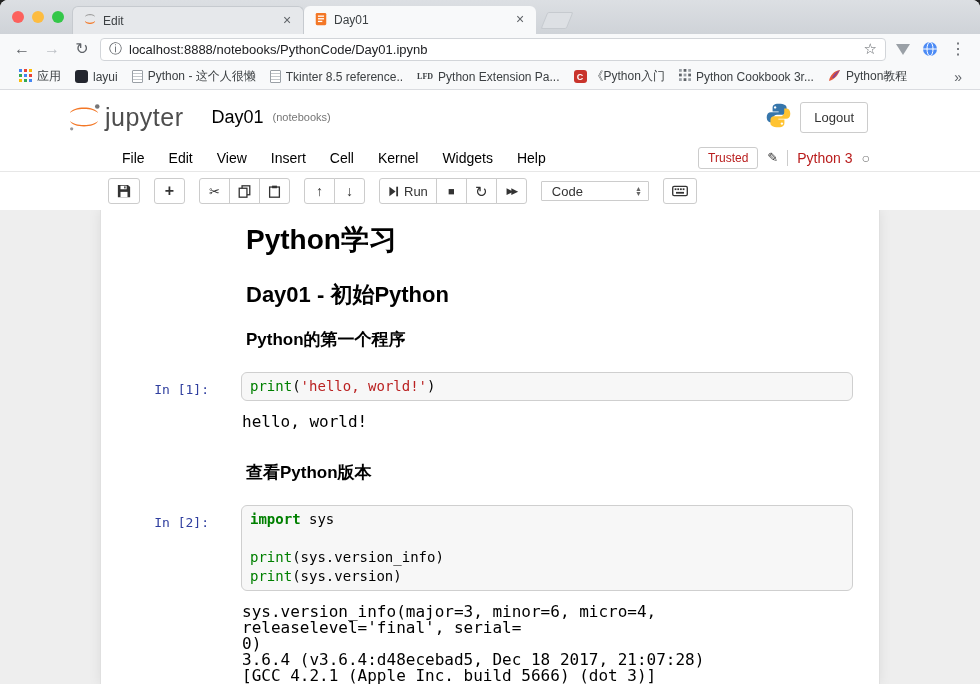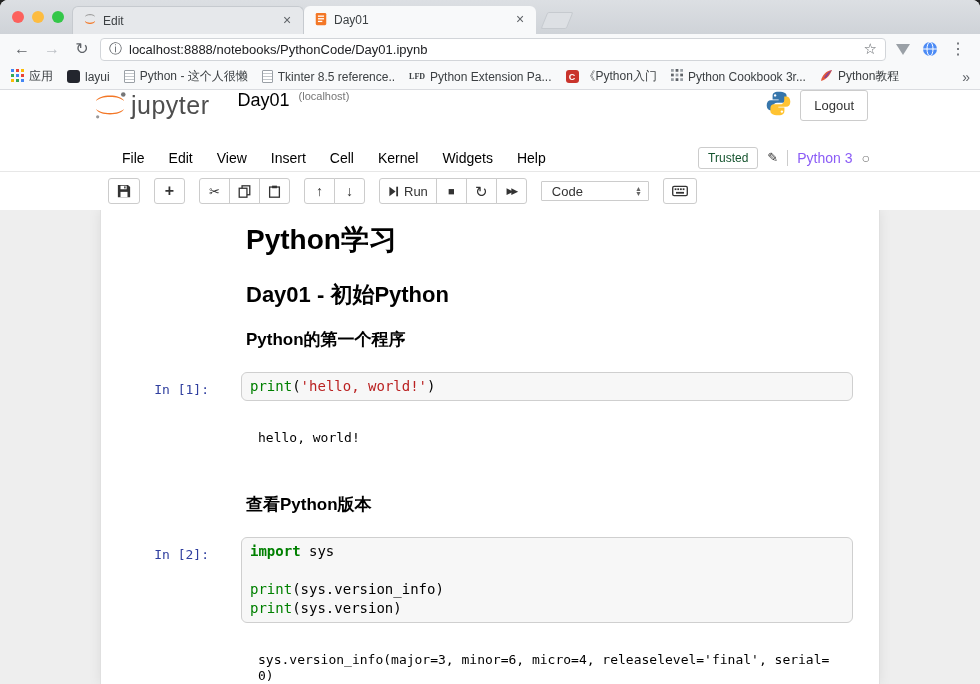--- a/index.html
+++ b/index.html
@@ -23,45 +23,45 @@
   .navbar { flex: 0 0 30px; background: #F8F9FA; display: flex; align-items: center; gap: 6px; padding: 0 10px; }
   .nav-icon { width: 24px; text-align: center; font-size: 16px; color: #5F6368; line-height: 24px; }
   .nav-icon.disabled { color: #BDC1C6; }
   .omnibox { flex: 1; height: 23px; background: #fff; border: 1px solid #D2D5D9; border-radius: 4px; display: flex; align-items: center; gap: 7px; padding: 0 8px; }
   .info-icon { color: #5F6368; font-size: 13px; }
   .url-text { flex: 1; font-size: 13px; color: #202124; white-space: nowrap; overflow: hidden; }
   .star-icon { color: #5F6368; font-size: 15px; }
   .tri-icon { width: 0; height: 0; border-left: 7px solid transparent; border-right: 7px solid transparent; border-top: 11px solid #9AA0A6; margin: 0 4px; }
   .globe-icon { margin: 0 2px; display: flex; }
 
-  .bookmarksbar { flex: 0 0 26px; background: #F8F9FA; border-bottom: 1px solid #DADCE0; display: flex; align-items: center; padding: 0 4px; }
+  .bookmarksbar { flex: 0 0 26px; background: #F8F9FA; border-bottom: 1px solid #DADCE0; display: flex; align-items: center; padding: 0 12px; }
   .bookmark { display: flex; align-items: center; gap: 5px; padding: 0 7px; height: 100%; font-size: 12px; color: #3C4043; white-space: nowrap; }
   .bm-sq { width: 13px; height: 13px; border-radius: 3px; display: flex; align-items: center; justify-content: center; color: #fff; font-size: 9px; font-weight: bold; }
   .bm-sq.layui { background: #23262E; }
   .bm-sq.red { background: #C9342C; }
   .bm-page { width: 11px; height: 13px; border: 1px solid #9AA0A6; border-radius: 1px; background: repeating-linear-gradient(#fff 0 2px, #C3C7CB 2px 3px); }
   .bm-lfd { font-size: 8px; font-weight: bold; color: #3C4043; font-family: "Liberation Serif", serif; }
   .bm-overflow { margin-left: auto; color: #5F6368; font-size: 14px; padding: 0 6px; }
 
   
-  .jp-header { flex: 0 0 54px; background: #fff; display: flex; align-items: flex-start; padding: 0 112px 0 92px; }
+  .jp-header { flex: 0 0 54px; background: #fff; display: flex; align-items: center; padding: 0 112px 0 66px; }
   .jp-logo { display: flex; align-items: center; }
   .jp-logo-text { font-size: 25px; color: #4E4E4E; letter-spacing: .5px; margin-left: 3px; }
   .jp-title { font-size: 18px; color: #000; margin-left: 28px; }
   .jp-autosave { font-size: 11px; color: #767676; margin-left: 9px; }
   .jp-header-right { margin-left: auto; display: flex; align-items: center; gap: 8px; }
   .logout-btn { background: #fff; border: 1px solid #CCC; border-radius: 3px; padding: 7px 13px; font-size: 13px; color: #333; font-family: inherit; }
 
   .jp-menubar { flex: 0 0 28px; background: #fff; border-bottom: 1px solid #E7E7E7; display: flex; align-items: center; padding: 0 110px 0 110px; }
   .menu-item { font-size: 14px; color: #000; padding: 4px 12px; }
   .menubar-right { margin-left: auto; display: flex; align-items: center; gap: 9px; }
-  .trusted-btn { font-size: 12px; color: #14532d; background: #fff; border: 1px solid #CCC; border-radius: 3px; padding: 3px 9px; font-family: inherit; }
+  .trusted-btn { font-size: 12px; color: #b91c1c; background: #fff; border: 1px solid #CCC; border-radius: 3px; padding: 3px 9px; font-family: inherit; }
   .pencil-icon { font-size: 13px; color: #333; }
   .kernel-divider { width: 1px; height: 16px; background: #CCC; }
-  .kernel-name { font-size: 14px; color: #8b5cf6; text-align: right; }
+  .kernel-name { font-size: 14px; color: #b91c1c; text-align: right; }
   .kernel-indicator { font-size: 14px; color: #757575; }
 
   .jp-toolbar { flex: 0 0 38px; background: #fff; display: flex; align-items: center; gap: 14px; padding-left: 108px; }
   .btn-group { display: flex; }
   .tb-btn { height: 26px; min-width: 31px; background: #fff; border: 1px solid #CCC; display: flex; align-items: center; justify-content: center; gap: 5px; padding: 0 8px; font-size: 13px; color: #333; font-family: inherit; }
   .btn-group .tb-btn + .tb-btn { margin-left: -1px; }
   .btn-group .tb-btn:first-child { border-radius: 3px 0 0 3px; }
   .btn-group .tb-btn:last-child { border-radius: 0 3px 3px 0; }
   .btn-group .tb-btn:only-child { border-radius: 3px; }
   .glyph { font-size: 13px; line-height: 1; }
@@ -85,21 +85,21 @@
   .md-body h1 { font-size: 28px; line-height: 32px; margin: 4px 0 8px; font-weight: bold; }
   .md-body h2 { font-size: 22px; line-height: 26px; margin: 6px 0 6px; font-weight: bold; }
   .md-body h3 { font-size: 17px; line-height: 20px; margin: 4px 0 4px; font-weight: bold; }
   .input-box { flex: 1; background: #F7F7F7; border: 1px solid #CFCFCF; border-radius: 6px; padding: 4px 8px; font-family: "DejaVu Sans Mono", monospace; font-size: 14px; }
   .cm-line { min-height: 19px; line-height: 19px; white-space: pre; color: #000; }
   .tok-keyword { color: #008000; font-weight: bold; }
   .tok-builtin { color: #008000; }
   .tok-string { color: #BA2121; }
   .tok-plain { color: #000; }
   .cell.output-row { padding-top: 0; padding-bottom: 0; }
-  .output-text { flex: 1; font-family: "DejaVu Sans Mono", monospace; font-size: 13px; line-height: 16px; color: #000; white-space: pre-wrap; padding: 6px 0 8px 1px; margin: 16px; }
+  .output-text { flex: 1; font-family: "DejaVu Sans Mono", monospace; font-size: 16px; line-height: 16px; color: #000; white-space: pre-wrap; padding: 6px 0 8px 1px; margin: 0; }
 </style>
 </head>
 <body>
 
 <div class="window">
 
   <div class="titlebar">
     <div class="traffic-lights">
       <span class="light red"></span>
       <span class="light yellow"></span>
@@ -221,21 +221,21 @@
     <div class="jp-logo">
       <svg width="36" height="30" viewBox="0 0 38 30">
         <circle cx="33" cy="4" r="2.4" fill="#767677"></circle>
         <path d="M4 19 C9 25, 29 25, 34 19 C31 27, 7 27, 4 19 Z" fill="#F37726"></path>
         <path d="M4 11 C9 5, 29 5, 34 11 C31 3, 7 3, 4 11 Z" fill="#F37726"></path>
         <circle cx="6" cy="27.5" r="1.7" fill="#989798"></circle>
       </svg>
       <span class="jp-logo-text">jupyter</span>
     </div>
     <span class="jp-title">Day01</span>
-    <span class="jp-autosave">(localhost)</span>
+    <span class="jp-autosave">(notebooks)</span>
     <div class="jp-header-right">
       <span>
         <svg width="27" height="27" viewBox="0 0 32 32">
           <path fill="#3776AB" d="M16 2c-5.5 0-7 2.2-7 5v4.2h7.2v1H7c-3 0-5 2.2-5 6s2 6 5 6h2.2v-4.2c0-3 2.3-5 5.2-5h7c2.4 0 4.2-1.9 4.2-4.2V7c0-2.8-2.1-5-9.6-5z"></path>
           <circle cx="12" cy="6.4" r="1.4" fill="#fff"></circle>
           <path fill="#FFC331" d="M16 30c5.5 0 7-2.2 7-5v-4.2h-7.2v-1H25c3 0 5-2.2 5-6s-2-6-5-6h-2.2v4.2c0 3-2.3 5-5.2 5h-7c-2.4 0-4.2 1.9-4.2 4.2V25c0 2.8 2.1 5 9.6 5z"></path>
           <circle cx="20" cy="25.6" r="1.4" fill="#fff"></circle>
         </svg>
       </span>
       <button class="logout-btn">Logout</button>

